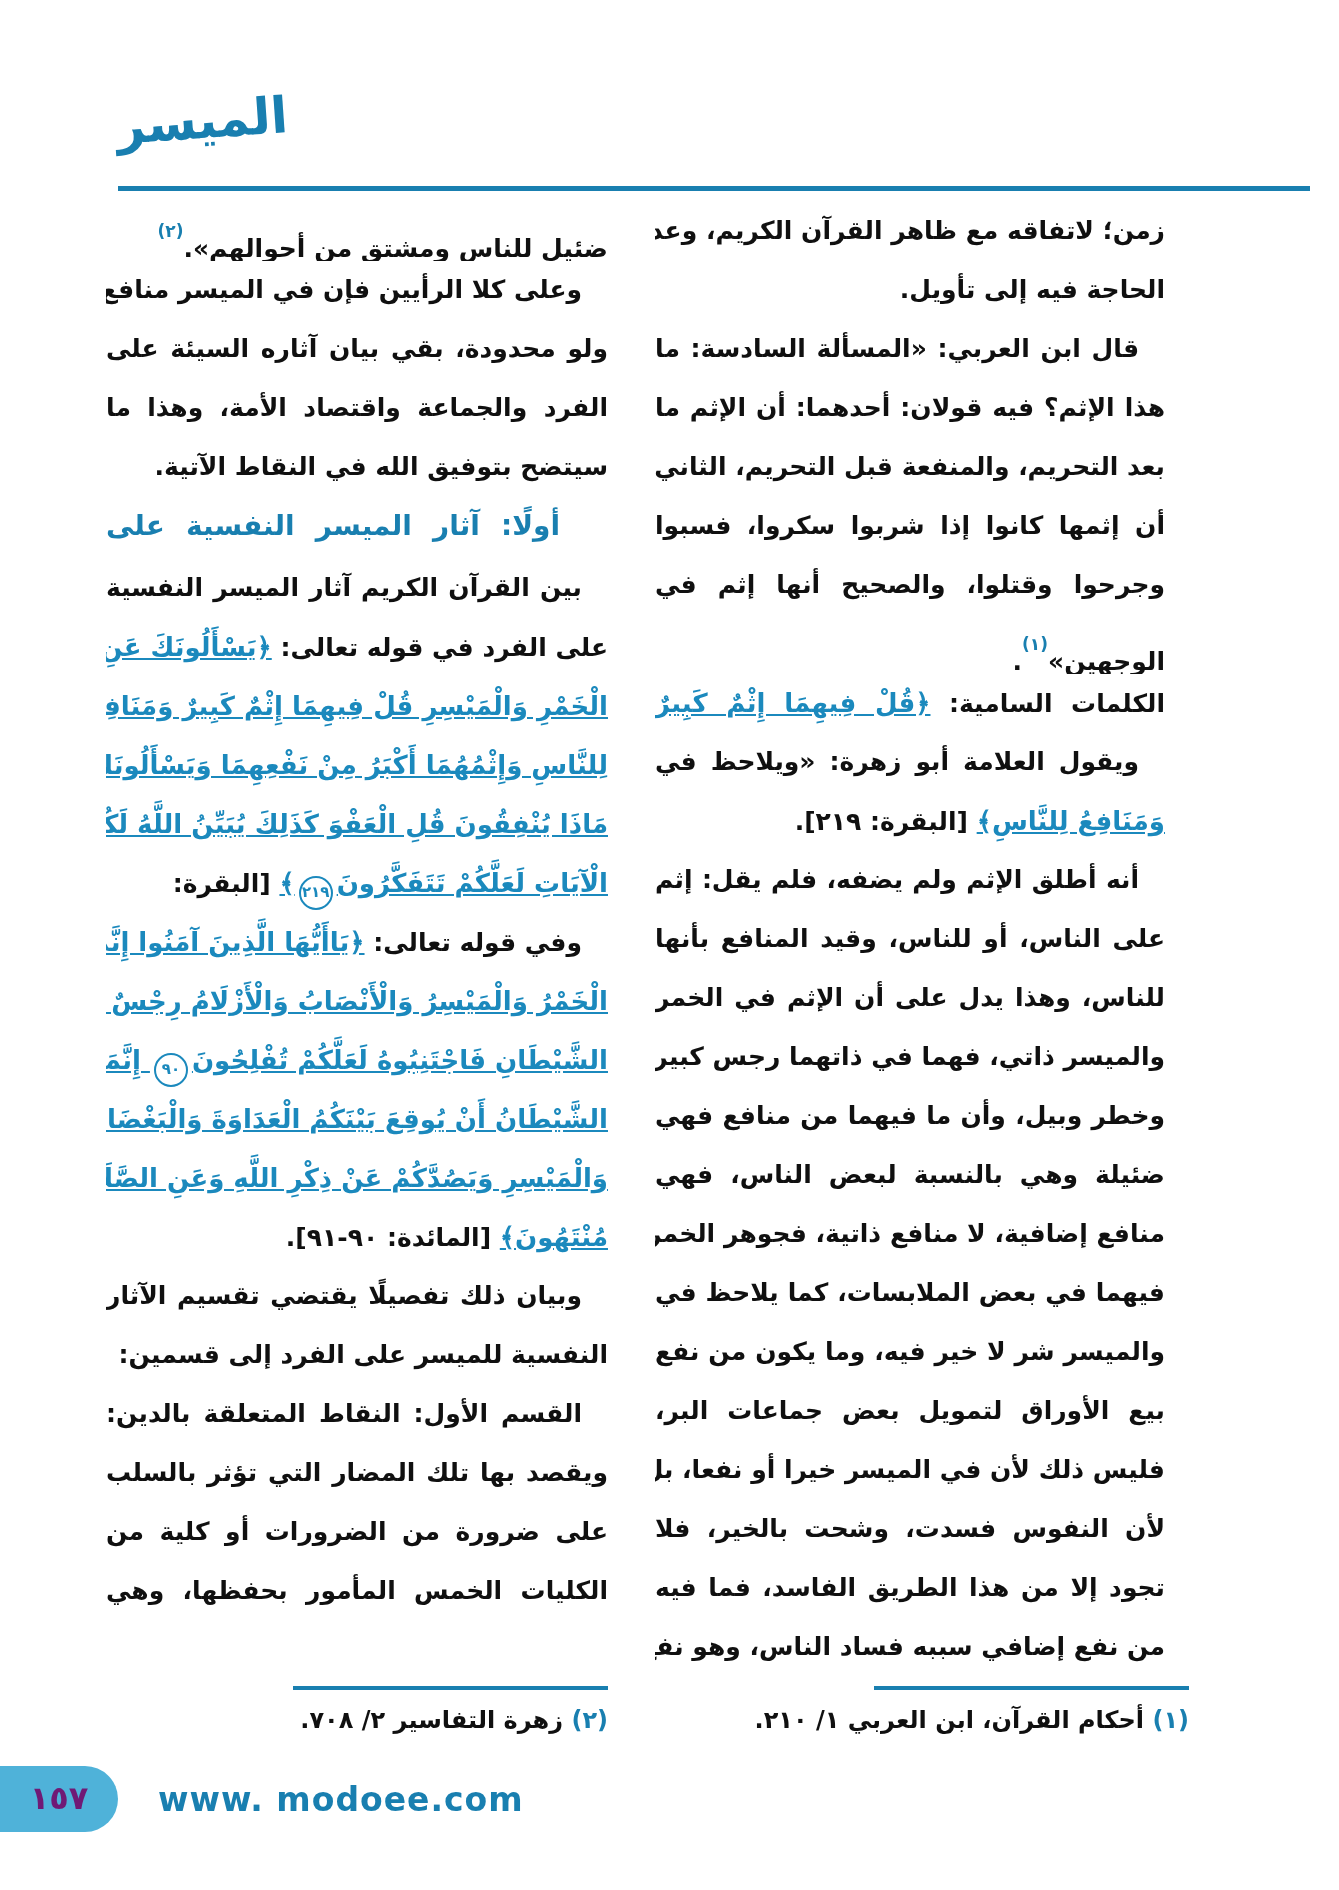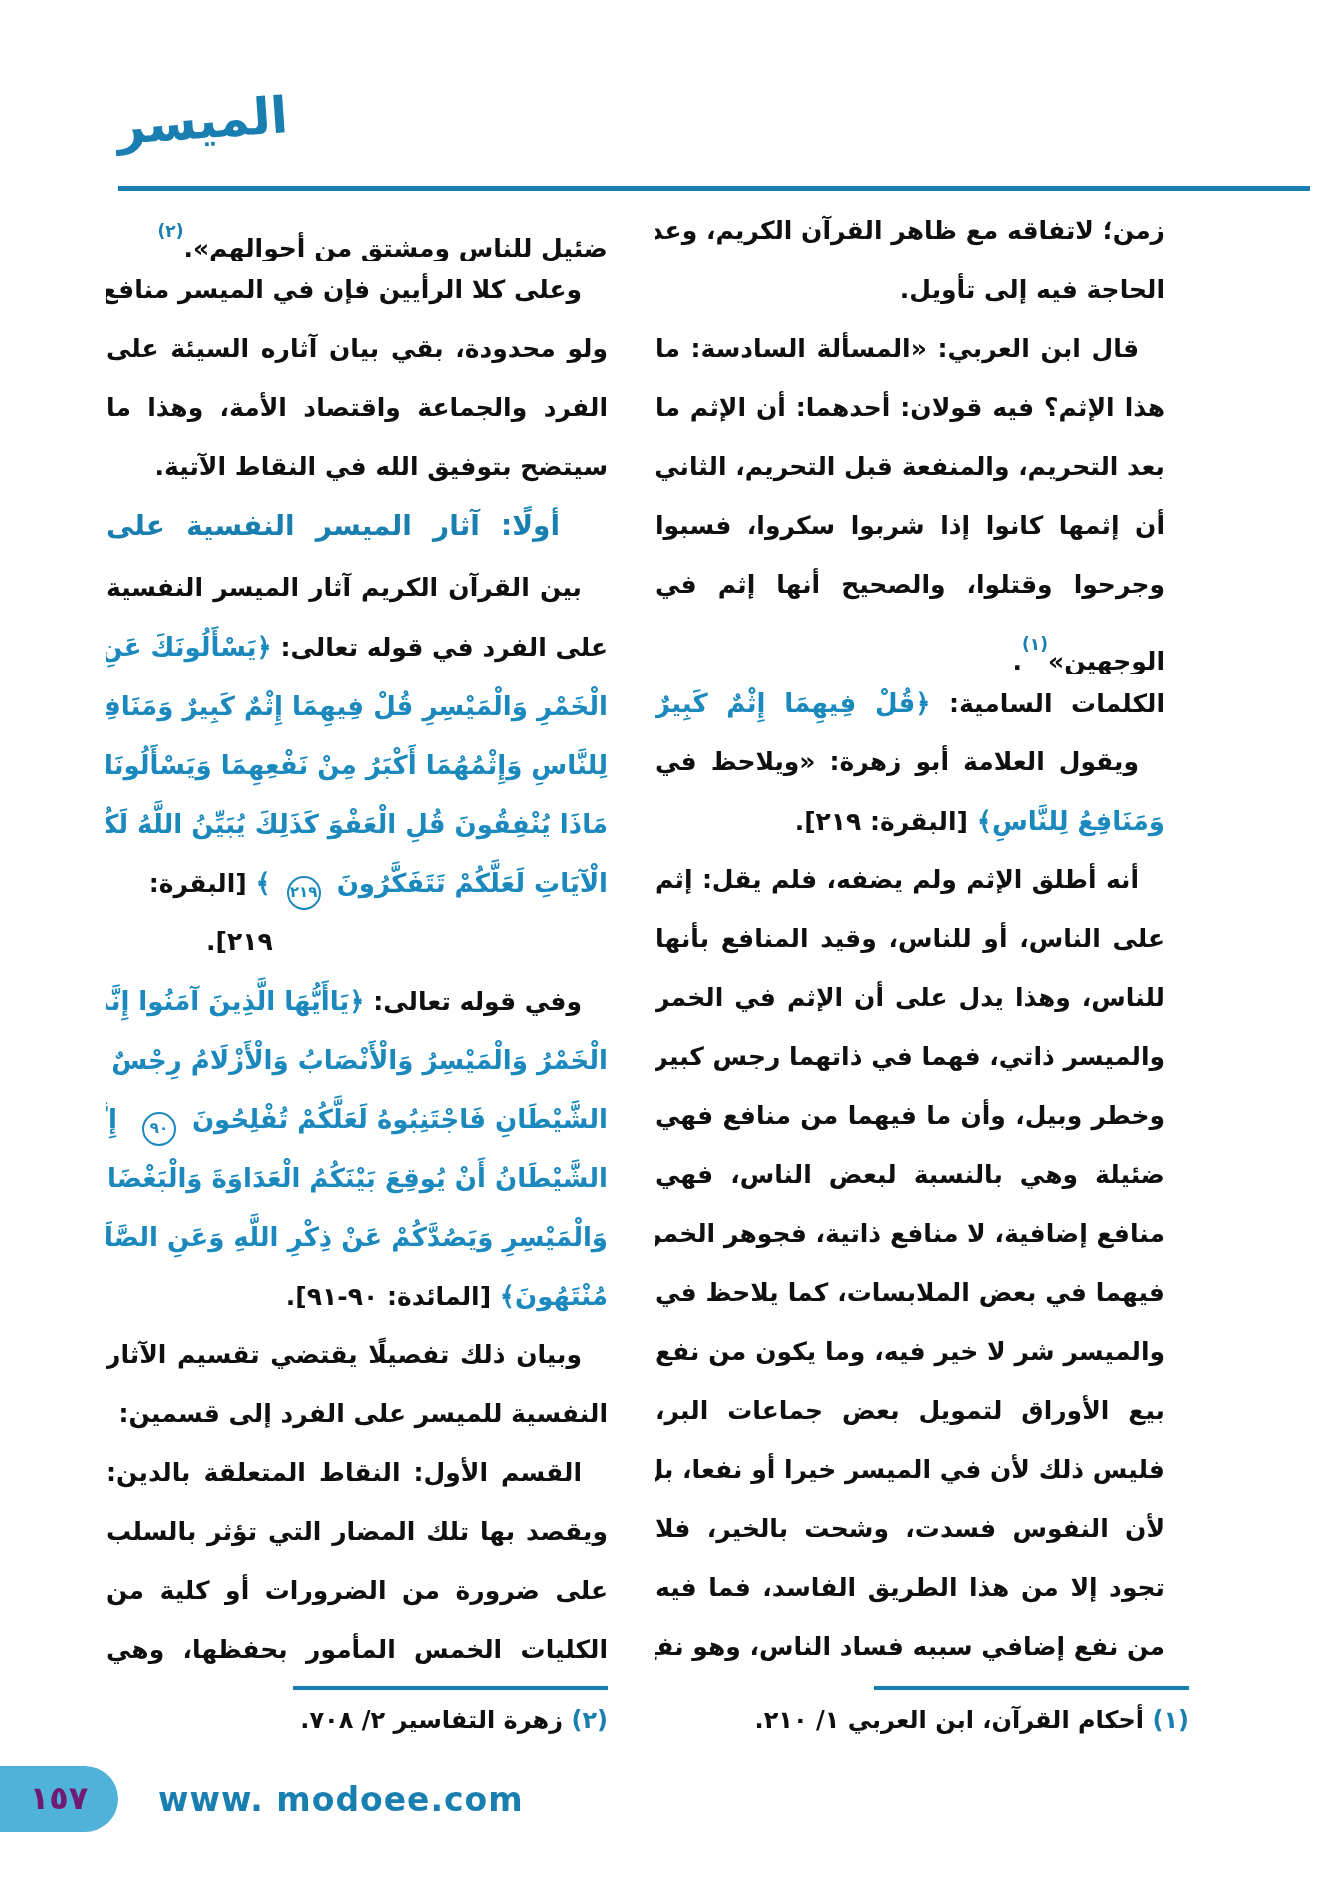--- a/index.html
+++ b/index.html
@@ -11,25 +11,25 @@
   .header-rule{position:absolute;left:118px;top:186px;width:1192px;height:5px;background:var(--accent);}
   .col{position:absolute;direction:rtl;color:var(--text);font-weight:bold;}
   .col-right{left:655px;top:202px;width:510px;}
   .col-left{left:106px;top:202px;width:502px;}
   .line{height:59px;line-height:58px;font-size:25px;text-align:justify;text-align-last:justify;
         overflow:hidden;white-space:nowrap;}
   .line.end{text-align-last:right;white-space:normal;}
   .line.heading{color:var(--accent);font-size:28px;text-align-last:right;padding-right:48px;height:62px;}
   .line.indent{padding-right:26px;}
   .seg-b{}
-  .seg-q{color:var(--quran);font-size:26px;}
+  .seg-q{color:var(--quran);font-size:26px;text-decoration:underline;}
   .seg-sup{color:var(--accent);font-size:17px;vertical-align:20px;}
   .seg-vn{display:inline-block;box-sizing:border-box;width:34px;height:34px;line-height:29px;
         border:2px solid var(--quran);border-radius:50%;color:var(--quran);font-size:15px;
-        text-align:left;text-align-last:center;vertical-align:-5px;margin:0 16px;}
+        text-align:left;text-align-last:center;vertical-align:-5px;margin:0 4px;}
   .footnote{position:absolute;direction:rtl;font-weight:bold;color:var(--text);}
   .fn-right{left:679px;top:1686px;width:510px;}
   .fn-left{left:106px;top:1686px;width:502px;}
   .fn-rule{width:315px;height:4px;background:var(--accent);margin-bottom:16px;}
   .fn-right .fn-rule{margin-left:20px;}
   .fn-text{font-size:24px;text-align:right;}
   .fn-right .fn-text{padding-left:20px;}
   .fn-marker{color:var(--accent);}
   .page-badge{position:absolute;left:0;top:1766px;width:118px;height:66px;background:var(--badge);
         border-radius:0 33px 33px 0;color:#701a75;font-size:32px;font-weight:bold;
@@ -78,21 +78,20 @@
       <div class="line"><span class="seg-b">ولو محدودة، بقي بيان آثاره السيئة على</span></div>
       <div class="line"><span class="seg-b">الفرد والجماعة واقتصاد الأمة، وهذا ما</span></div>
       <div class="line end"><span class="seg-b">سيتضح بتوفيق الله في النقاط الآتية.</span></div>
       <div class="line heading end"><span class="seg-b">أولًا: آثار الميسر النفسية على الفرد:</span></div>
       <div class="line indent"><span class="seg-b">بين القرآن الكريم آثار الميسر النفسية</span></div>
       <div class="line"><span class="seg-b">على الفرد في قوله تعالى: </span><span class="seg-q">﴿يَسْأَلُونَكَ عَنِ</span></div>
       <div class="line"><span class="seg-q">الْخَمْرِ وَالْمَيْسِرِ قُلْ فِيهِمَا إِثْمٌ كَبِيرٌ وَمَنَافِعُ</span></div>
       <div class="line"><span class="seg-q">لِلنَّاسِ وَإِثْمُهُمَا أَكْبَرُ مِنْ نَفْعِهِمَا وَيَسْأَلُونَكَ</span></div>
       <div class="line"><span class="seg-q">مَاذَا يُنْفِقُونَ قُلِ الْعَفْوَ كَذَلِكَ يُبَيِّنُ اللَّهُ لَكُمُ</span></div>
       <div class="line end"><span class="seg-q">الْآيَاتِ لَعَلَّكُمْ تَتَفَكَّرُونَ</span><span class="seg-vn">٢١٩</span><span class="seg-q">﴾</span><span class="seg-b"> [البقرة:</span></div>
-      <div class="line end" style="text-align: left; text-align-last: left; padding-left: 100px;"><span class="seg-b">٢١٩].</span></div>
       <div class="line indent"><span class="seg-b">وفي قوله تعالى: </span><span class="seg-q">﴿يَاأَيُّهَا الَّذِينَ آمَنُوا إِنَّمَا</span></div>
       <div class="line"><span class="seg-q">الْخَمْرُ وَالْمَيْسِرُ وَالْأَنْصَابُ وَالْأَزْلَامُ رِجْسٌ مِنْ عَمَلِ</span></div>
       <div class="line"><span class="seg-q">الشَّيْطَانِ فَاجْتَنِبُوهُ لَعَلَّكُمْ تُفْلِحُونَ</span><span class="seg-vn">٩٠</span><span class="seg-q"> إِنَّمَا يُرِيدُ</span></div>
       <div class="line"><span class="seg-q">الشَّيْطَانُ أَنْ يُوقِعَ بَيْنَكُمُ الْعَدَاوَةَ وَالْبَغْضَاءَ فِي الْخَمْرِ</span></div>
       <div class="line"><span class="seg-q">وَالْمَيْسِرِ وَيَصُدَّكُمْ عَنْ ذِكْرِ اللَّهِ وَعَنِ الصَّلَاةِ فَهَلْ أَنْتُمْ</span></div>
       <div class="line end"><span class="seg-q">مُنْتَهُونَ﴾</span><span class="seg-b"> [المائدة: ٩٠-٩١].</span></div>
       <div class="line indent"><span class="seg-b">وبيان ذلك تفصيلًا يقتضي تقسيم الآثار</span></div>
       <div class="line end"><span class="seg-b">النفسية للميسر على الفرد إلى قسمين:</span></div>
       <div class="line indent"><span class="seg-b">القسم الأول: النقاط المتعلقة بالدين:</span></div>
       <div class="line"><span class="seg-b">ويقصد بها تلك المضار التي تؤثر بالسلب</span></div>

